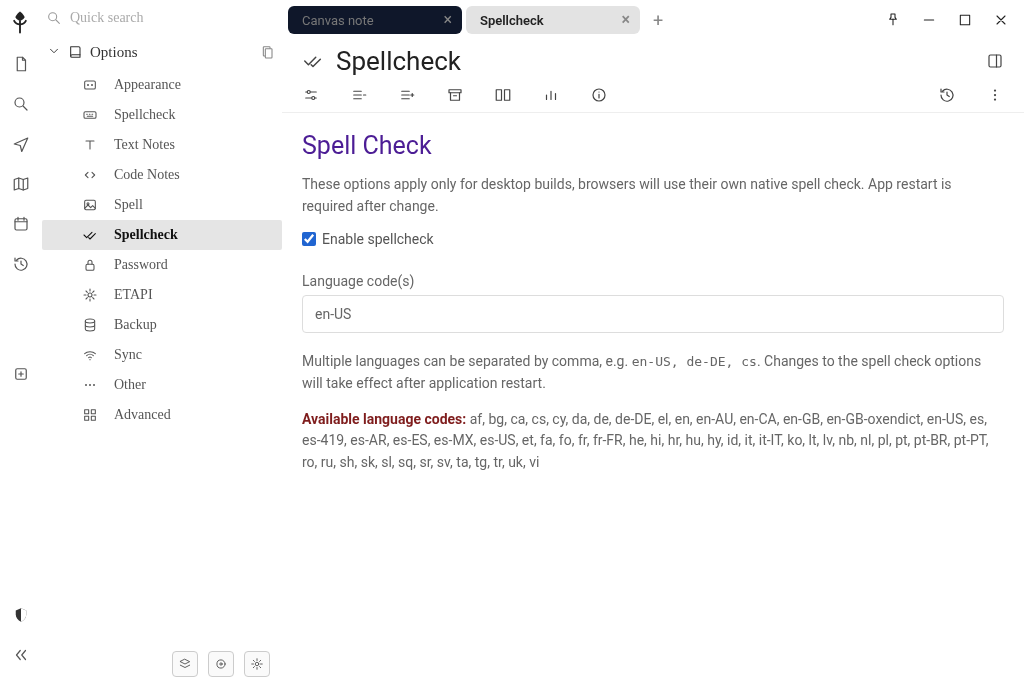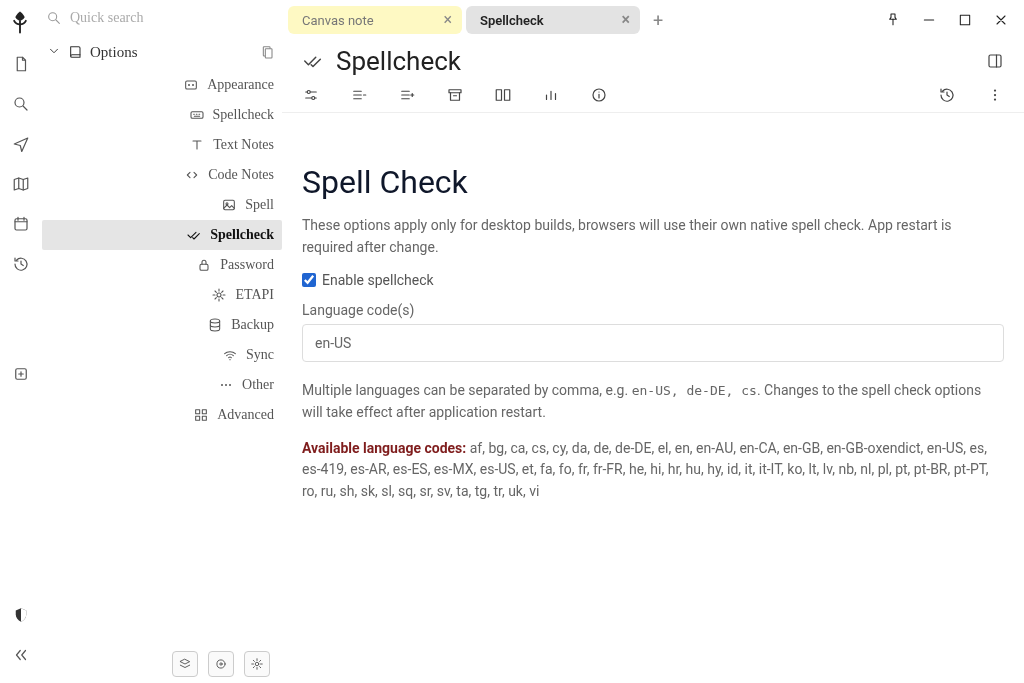--- a/index.html
+++ b/index.html
@@ -57,25 +57,24 @@
     .tree { flex:1; overflow:auto; padding-top:6px;}
     .tree-parent {
       display:flex; gap:6px;
       padding: 6px 4px;
       cursor:pointer;
     }
     .tree-parent .chev { width:16px; display:flex; justify-content:center;}
     .tree-parent .label { flex:1; color:#333; font-size: 15px;}
     .tree-children { }
     .tree-child {
-      display:flex; align-items:center; gap:8px;
+      display:flex; align-items:center; gap:16px;
       padding: 7px 8px 7px 38px;
       cursor:pointer;
       color:#555;
-      justify-content:flex-end;
     }
     .tree-child.lvl1 { padding-left: 40px; }
     .tree-child .icon { width:16px; height:16px; display:flex; align-items:center; justify-content:center; }
     .tree-child.active {
       background:#e5e5e5;
       font-weight:600; color:#111;
       border-radius: 2px;
     }
     .parent-row {
       display:flex; align-items:center;
@@ -100,21 +99,21 @@
     }
     
     .tabbar {
       display:flex; align-items:center;
       height: 40px;
       gap:4px;
       padding-left: 6px;
     }
     .tab {
       display:flex; align-items:center; gap:10px;
-      background:#fef9c3; border-radius:6px;
+      background:#0f172a; border-radius:6px;
       height:28px; padding: 0 10px 0 14px;
       color:#777; font-size:13px;
       cursor:pointer; width: 174px;
     }
     .tab .tab-title { flex:1; white-space:nowrap; overflow:hidden; text-overflow:ellipsis; }
     .tab.active { background:#e3e3e3; color:#222; font-weight:600; }
     .tab .close { color:#888; font-size:16px; line-height:1; }
     .add-tab { width:28px; display:flex; justify-content:center; align-items:center; color:#888; font-size:18px; cursor:pointer; }
     .window-controls {
       margin-left:auto; display:flex; gap:18px; padding-right:14px; color:#222;
@@ -137,26 +136,25 @@
     }
     .toolbar .tool { cursor:pointer; display:flex; }
     .toolbar .spacer { flex:1; }
     
     
     .content {
       padding: 18px 20px;
       overflow:auto;
     }
     .content h2 {
-      font-size: 32px; font-weight:400; color:#0f172a;
+      font-size: 25px; font-weight:400; color:#4c1d95;
       margin-bottom: 14px;
-      margin-top: 32px;
     }
     .content p { color:#666; line-height:1.55; margin-bottom: 14px; }
-    .checkbox-row { display:flex; align-items:center; gap:6px; margin-bottom:14px; color:#555; }
+    .checkbox-row { display:flex; align-items:center; gap:6px; margin-bottom:26px; color:#555; }
     .checkbox-row input[type=checkbox] { width:14px; height:14px; accent-color:#2065d1; }
     .field-label { color:#666; margin-bottom:6px; display:block; }
     .text-input {
       width: 100%; border:1px solid #ddd; border-radius:4px;
       padding: 10px 12px; font-size:14px; color:#666;
       font-family:inherit; margin-bottom:18px;
     }
     .help-text { color:#787878; line-height:1.55; margin-bottom:14px; }
     .help-text code { font-family: ui-monospace, Menlo, monospace; color:#666; font-size:13px; }
     .codes { color:#555; line-height:1.6; }

